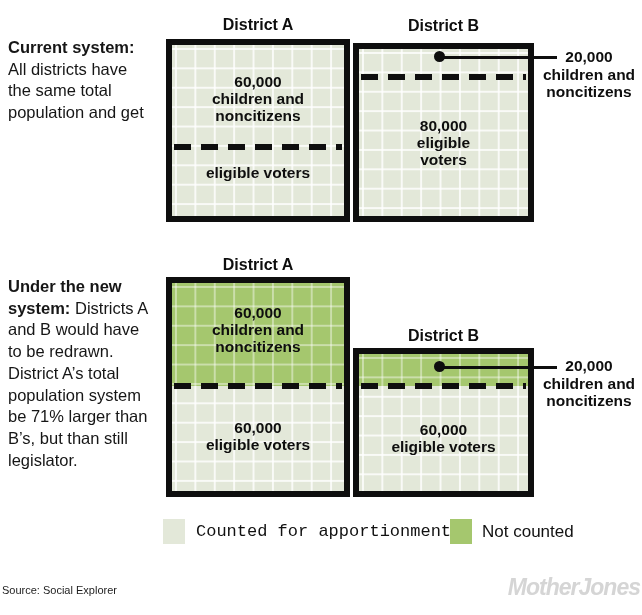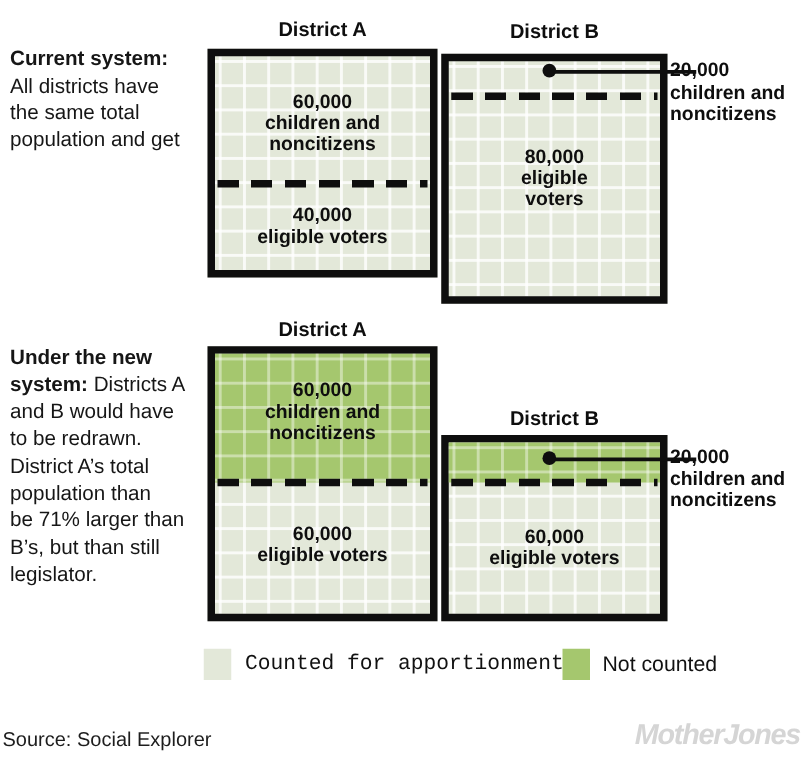--- a/index.html
+++ b/index.html
@@ -34,30 +34,30 @@
     position:absolute;left:0;right:0;text-align:center;
     font-weight:700;font-size:15.5px;line-height:17px;color:#0e0e0e;white-space:nowrap;
   }
   .dash{
     position:absolute;left:2px;right:2px;height:6px;
     background:repeating-linear-gradient(90deg,#0e0e0e 0 17px,transparent 17px 27px);
   }
   .callout-line{position:absolute;height:3px;background:#0e0e0e;}
   .callout-dot{position:absolute;width:11px;height:11px;border-radius:50%;background:#0e0e0e;}
   .callout-label{
-    position:absolute;width:106px;text-align:left;
+    position:absolute;width:106px;text-align:center;
     font-weight:700;font-size:15.5px;line-height:17.5px;color:#0e0e0e;
   }
   
   .swatch{position:absolute;width:22px;height:25px;}
   .sw-light{background:#e3e8d9;}
   .sw-green{background:#a5c76e;}
   .legend-label{position:absolute;font-size:17px;color:#111;white-space:nowrap;}
   
-  .source{position:absolute;font-size:16px;color:#1d1d1d;white-space:nowrap;}
+  .source{position:absolute;font-size:11px;color:#1d1d1d;white-space:nowrap;}
   .logo{
     position:absolute;right:2px;top:574px;
     font-weight:700;font-size:23px;letter-spacing:-1px;color:#d5d5d5;white-space:nowrap;font-style:italic;
   }
 </style>
 </head>
 <body>
 
 <div class="canvas">
 
@@ -72,26 +72,25 @@
   <div class="dlabel" style="left:353px;top:17px;width:181px;">District B</div>
 
   <div class="box grid-light" style="left:166px;top:39px;width:184px;height:183px;">
     <div class="boxtext" style="top:28px;">
       <div>60,000</div>
       <div>children and</div>
       <div>noncitizens</div>
     </div>
     <div class="dash" style="top:99px;"></div>
     <div class="boxtext" style="top:119px;">
-      <div>40,000</div>
       <div>eligible voters</div>
     </div>
   </div>
 
-  <div class="box grid-light" style="left:353px;top:43px;width:181px;height:200px;">
+  <div class="box grid-light" style="left:353px;top:43px;width:181px;height:179px;">
     <div class="dash" style="top:25px;"></div>
     <div class="boxtext" style="top:68px;">
       <div>80,000</div>
       <div>eligible</div>
       <div>voters</div>
     </div>
   </div>
 
   <div class="callout-line" style="left:440px;top:56px;width:117px;"></div>
   <div class="callout-dot" style="left:434px;top:51px;"></div>
@@ -100,21 +99,21 @@
     <div>children and</div>
     <div>noncitizens</div>
   </div>
 
   <div class="note" style="left:8px;top:276px;">
     <div class="note-line"><b>Under the new</b></div>
     <div class="note-line"><b>system:</b><span> Districts A</span></div>
     <div class="note-line">and B would have</div>
     <div class="note-line">to be redrawn.</div>
     <div class="note-line">District A’s total</div>
-    <div class="note-line">population than</div>
+    <div class="note-line">population system</div>
     <div class="note-line">be 71% larger than</div>
     <div class="note-line">B’s, but than still</div>
     <div class="note-line">legislator.</div>
   </div>
 
   <div class="dlabel" style="left:166px;top:256px;width:184px;">District A</div>
   <div class="dlabel" style="left:353px;top:327px;width:181px;">District B</div>
 
   <div class="box grid-light" style="left:166px;top:277px;width:184px;height:220px;">
     <div class="greenfill" style="height:103px;"></div>

